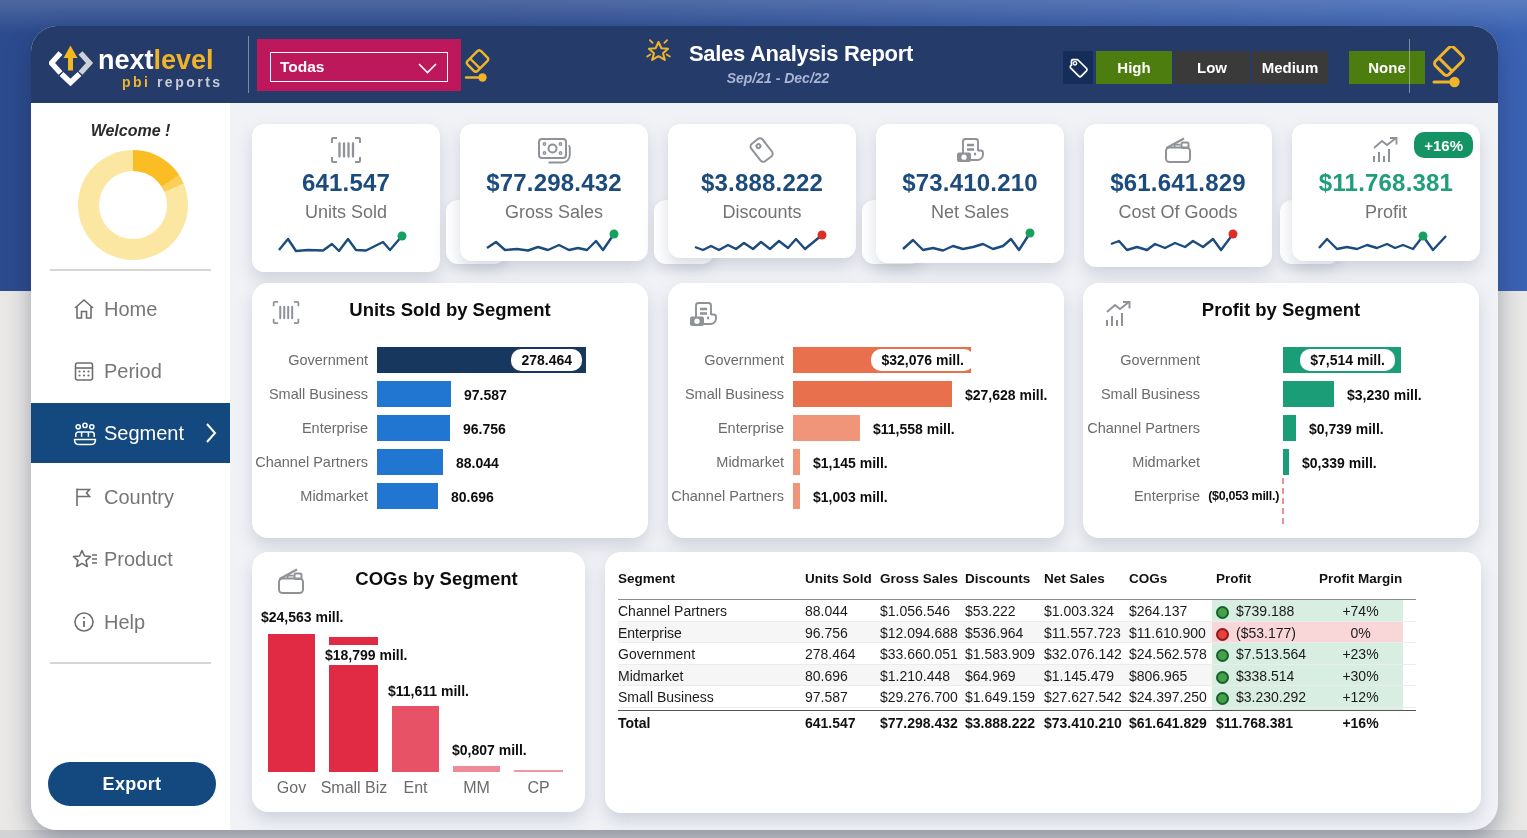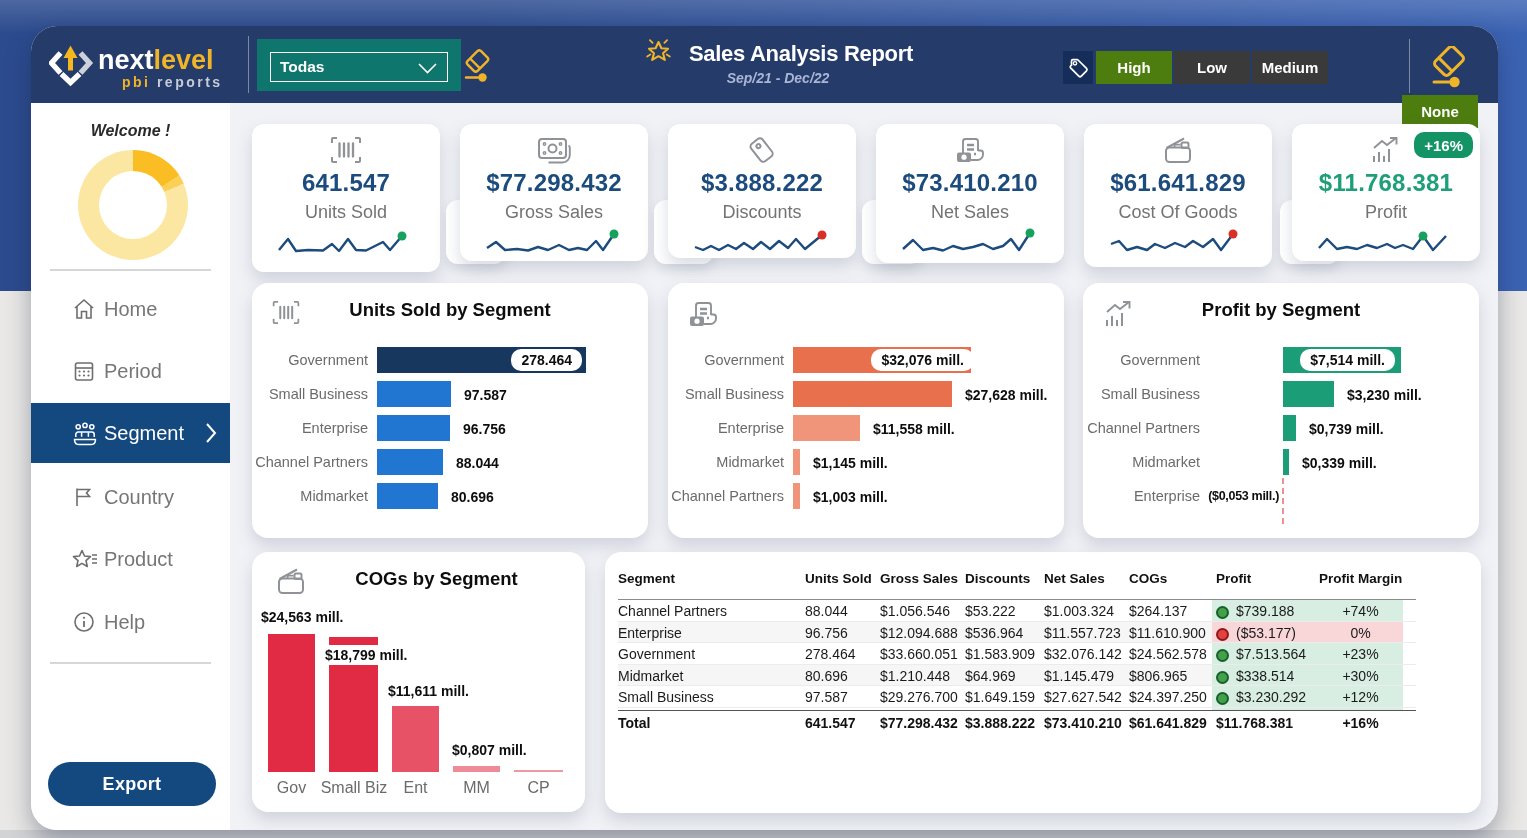--- a/index.html
+++ b/index.html
@@ -8,21 +8,21 @@
 .bluetop { position:absolute; top:0; left:0; width:1527px; height:291px;
   background:linear-gradient(105deg,#2c4b8e 30%,#3b63b3 95%); }
 .bluetop:before { content:""; position:absolute; inset:0;
   background:linear-gradient(to bottom, rgba(255,255,255,.16), rgba(255,255,255,0) 34px); }
 .botstrip { position:absolute; left:0; bottom:0; width:1527px; height:8px; background:#d2d3d5; }
 .maincard { position:absolute; left:31px; top:26px; width:1467px; height:804px;
   border-radius:26px; background:#f1f2f6; box-shadow:0 10px 24px rgba(20,30,60,.35); overflow:hidden; }
 
 .header { position:absolute; top:0; left:0; width:100%; height:77px; background:#253b69; }
 .vdiv1 { position:absolute; left:217px; top:10px; width:1px; height:57px; background:rgba(255,255,255,.4); }
-.ddwrap { position:absolute; left:226px; top:13px; width:204px; height:52px; background:#0f766e; }
+.ddwrap { position:absolute; left:226px; top:13px; width:204px; height:52px; background:#be185d; }
 .ddbox { position:absolute; left:13px; top:13px; width:178px; height:30px; border:1px solid #fff;
   color:#fff; font-size:15.5px; font-weight:bold; line-height:28px; padding-left:9px; }
 .titlewrap { position:absolute; left:497px; top:0; width:500px; height:77px; text-align:center; }
 .title { margin-top:11px; color:#fff; font-size:22px; font-weight:bold; letter-spacing:-0.3px; }
 .subtitle { color:#a9b6d4; font-size:14px; font-style:italic; font-weight:bold; margin-top:3px; }
 .tagbtn { position:absolute; left:1032px; top:25px; width:30px; height:33px; background:#142e59; }
 .hbtn { position:absolute; top:25px; height:33px; width:76px; color:#fff; font-size:15px; font-weight:bold;
   text-align:center; line-height:33px; }
 .hbtn.navy { background:#4d7c0f; }
 .hbtn.dark { background:#3a3a3a; }
@@ -129,21 +129,21 @@
     </div>
     <div class="tagbtn">
         <svg width="24" height="24" viewBox="0 0 24 24" style="position:absolute;left:3px;top:4px;">
       <path d="M4,9.2 V5 a1.3,1.3 0 0 1 1.3,-1.3 h4.2 a1.8,1.8 0 0 1 1.3,.55 l8.2,8.2 a1.8,1.8 0 0 1 0,2.5 l-5.2,5.2 a1.8,1.8 0 0 1 -2.5,0 l-8.2,-8.2 a1.8,1.8 0 0 1 .9,-2.75 Z" fill="none" stroke="#fff" stroke-width="1.7" transform="translate(1.5,1)"></path>
       <circle cx="9" cy="8.3" r="1.7" fill="none" stroke="#fff" stroke-width="1.4"></circle>
     </svg>
       </div>
     <div class="hbtn navy" style="left:1065px;">High</div>
     <div class="hbtn dark" style="left:1143px;">Low</div>
     <div class="hbtn dark" style="left:1221px;">Medium</div>
-    <div class="hbtn navy" style="left:1371px;margin-top:44px;">None</div>
+    <div class="hbtn navy" style="left:1318px;">None</div>
     <div class="vdiv2"></div>
     <svg width="44" height="44" viewBox="0 0 44 44" style="position:absolute;left:1396px;top:20px;">
       <g stroke="#f0b429" stroke-width="3" fill="none">
         <g transform="translate(22,15) rotate(45)">
             <rect x="-9.5" y="-13" width="19" height="26" rx="3.5"></rect>
             <path d="M-9.5,5 h19"></path>
           </g>
         <path d="M7,36 h15" stroke-linecap="round"></path>
       </g>
       <circle cx="27.5" cy="36" r="5.2" fill="#f0b429"></circle>

